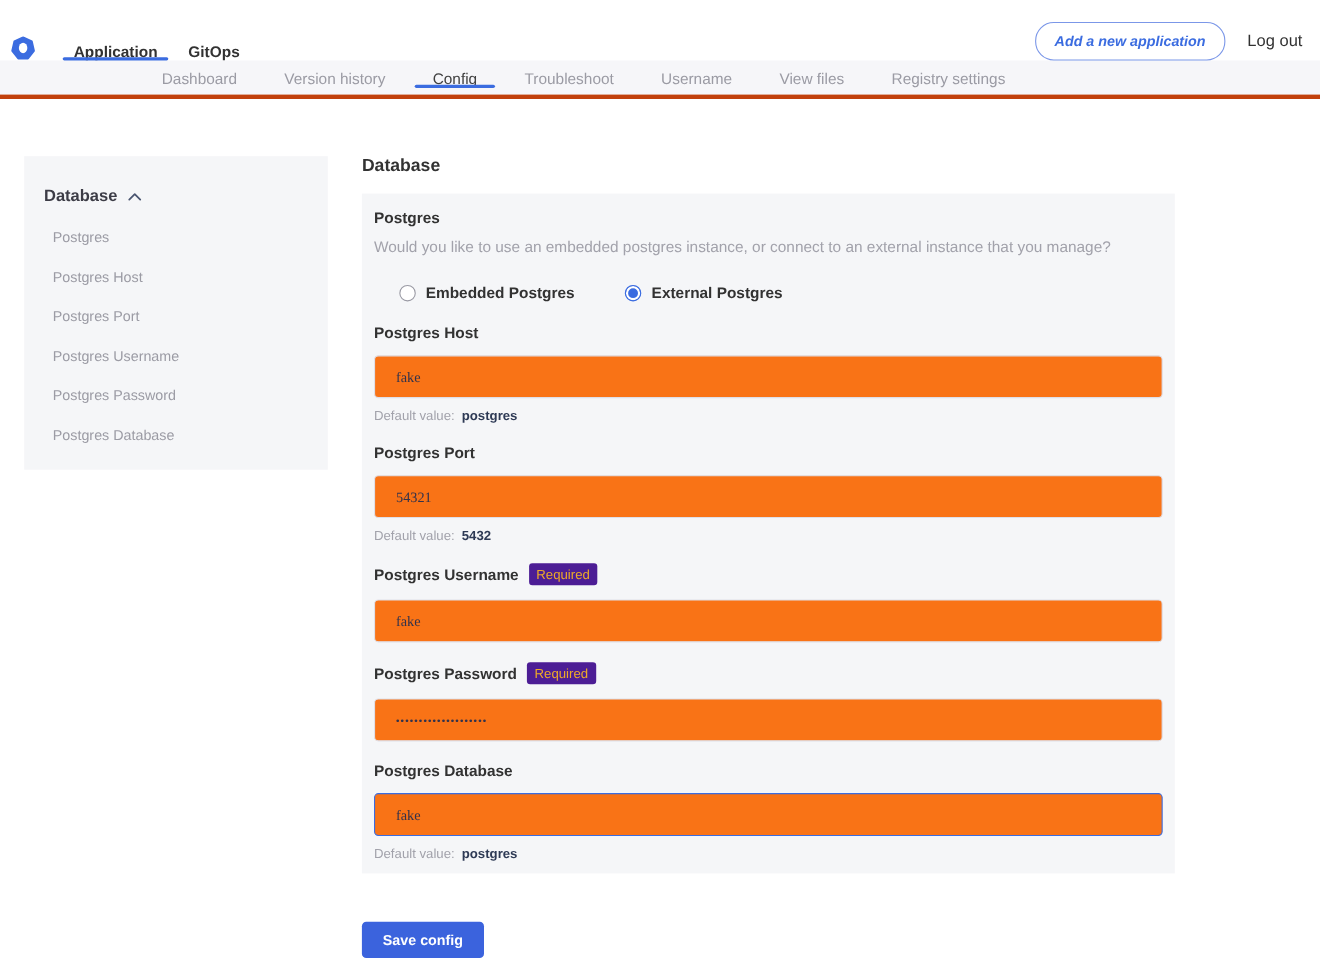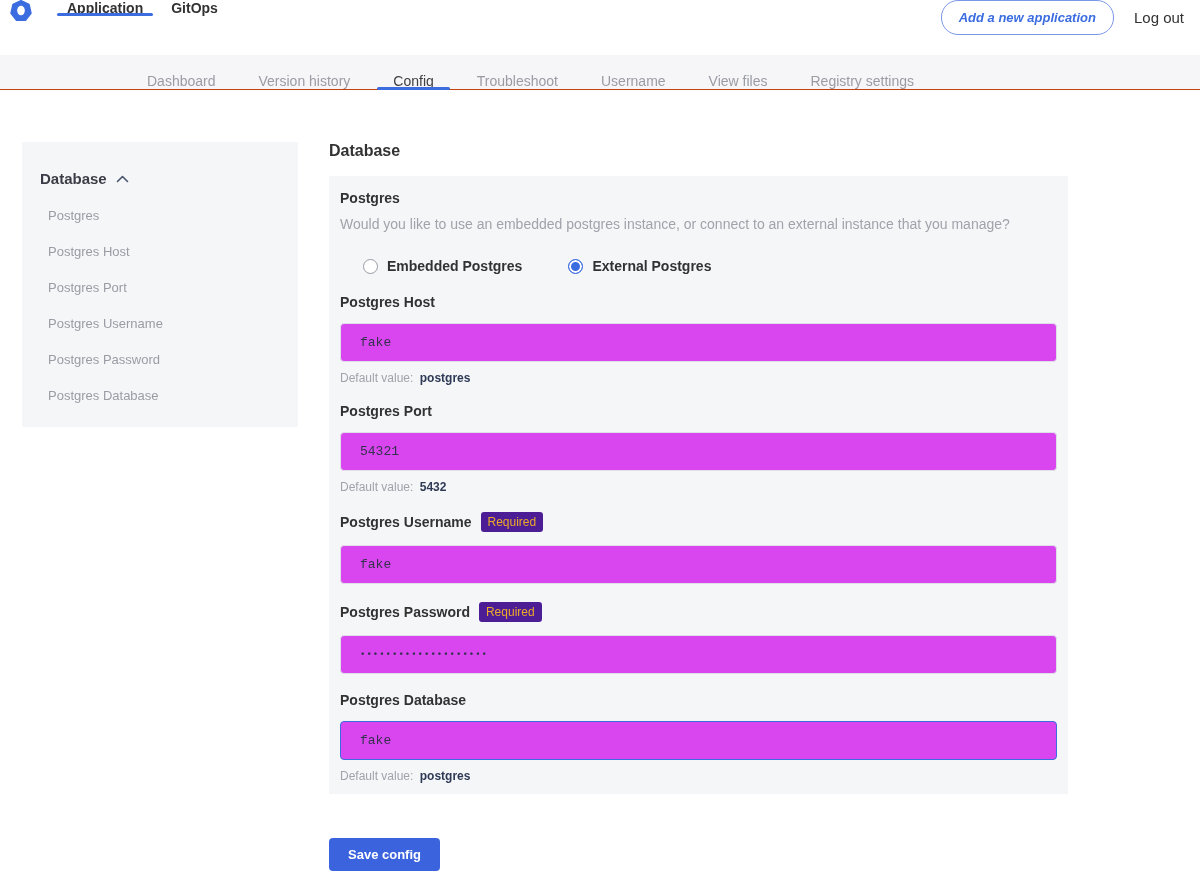--- a/index.html
+++ b/index.html
@@ -6,36 +6,36 @@
   html, body { margin: 0; padding: 0; }
   body {
     width: 1200px; height: 874px;
     background: #ffffff;
     font-family: "Liberation Sans", sans-serif;
     color: #323232;
     overflow: hidden;
   }
 
   
-  .top-header { height: 55px; display: flex; align-items: flex-start; padding-left: 10px; background: #fff; }
+  .top-header { height: 55px; display: flex; align-items: flex-end; padding-left: 10px; background: #fff; }
   .logo-wrap { display: flex; align-items: center; margin-right: 25px; }
   .app-tabs { display: flex; align-items: stretch; }
   .app-tab { position: relative; display: flex; align-items: center; padding: 0 10px; margin-right: 8px;
              font-size: 14px; font-weight: 600; color: #323232; cursor: pointer; }
   .tab-underline { display: none; }
   .app-tab.active .tab-underline { display: block; position: absolute; left: 0; right: 0; bottom: 0;
              height: 3px; background: #3b6ce0; border-radius: 2px; }
   .header-right { margin-left: auto; display: flex; align-items: center; gap: 20px; padding-right: 16px; }
   .add-app-btn { background: #fff; border: 1px solid #7b97e8; color: #3b6ce0; border-radius: 17px;
              padding: 9px 17px; font-size: 13px; font-weight: 700; font-family: inherit; cursor: pointer; font-style: italic; }
   .logout { font-size: 15px; color: #323232; cursor: pointer; }
 
   
-  .subnav { height: 35px; background: #f6f6f9; border-bottom: 1px solid #c2410c;
-            display: flex; align-items: flex-end; padding-left: 131px; }
+  .subnav { height: 35px; background: #f6f6f9; border-bottom: 4px solid #c2410c;
+            display: flex; align-items: center; padding-left: 131px; }
   .subnav-item { position: relative; display: flex; align-items: center; padding: 0 16px; margin-right: 11px;
             font-size: 14px; color: #9b9ba4; cursor: pointer; }
   .subnav-item.active { color: #404040; font-weight: 500; }
   .subnav-item.active .tab-underline { display: block; position: absolute; left: 0; right: 0; bottom: -1px;
             height: 3px; background: #3b6ce0; border-radius: 2px; }
 
   
   .content { display: flex; align-items: flex-start; padding: 52px 22px 0 22px; }
 
   .sidebar { width: 276px; flex-shrink: 0; background: #f5f6f8; padding: 28px 18px 24px 18px; }
@@ -58,22 +58,22 @@
   .radio-circle { width: 15px; height: 15px; border-radius: 50%; background: #fff;
             border: 1px solid #9a9aa4; flex-shrink: 0; }
   .radio-circle.checked { border: 1px solid #3b6ce0; background: #3b6ce0; box-shadow: inset 0 0 0 2px #fff; }
 
   .field { margin-bottom: 18px; }
   .field:last-child { margin-bottom: 0; }
   .field-label-row { display: flex; align-items: center; gap: 9px; font-size: 14px; font-weight: 700;
             color: #323232; margin-bottom: 13px; }
   .required-badge { background: #4c1d95; color: #edaa29; font-size: 12px; font-weight: 400;
             padding: 3px 7px; border-radius: 3px; }
-  .text-input { width: 100%; height: 39px; border: 1px solid #dfdfe8; border-radius: 4px; background: #d946ef;
-            padding: 0 19px; font-size: 13px; color: #32324c; font-family: Liberation Mono, monospace; outline: none; }
+  .text-input { width: 100%; height: 39px; border: 1px solid #dfdfe8; border-radius: 4px; background: #f97316;
+            padding: 0 19px; font-size: 13px; color: #32324c; font-family: Liberation Serif, serif; outline: none; }
   .text-input.focused { border: 1px solid #3b6ce0; }
   .text-input.masked { font-size: 9px; font-weight: 700; letter-spacing: 1px; }
   .default-line { margin-top: 9px; font-size: 12px; }
   .default-prefix { color: #a2a2ab; }
   .default-val { color: #2e3a55; font-weight: 700; margin-left: 3px; }
 
   .save-btn { margin-top: 44px; background: #3b63dd; color: #fff; border: none; border-radius: 4px;
             padding: 9px 19px; font-size: 13px; font-weight: 700; font-family: inherit; cursor: pointer; }
 </style>
 </head>

